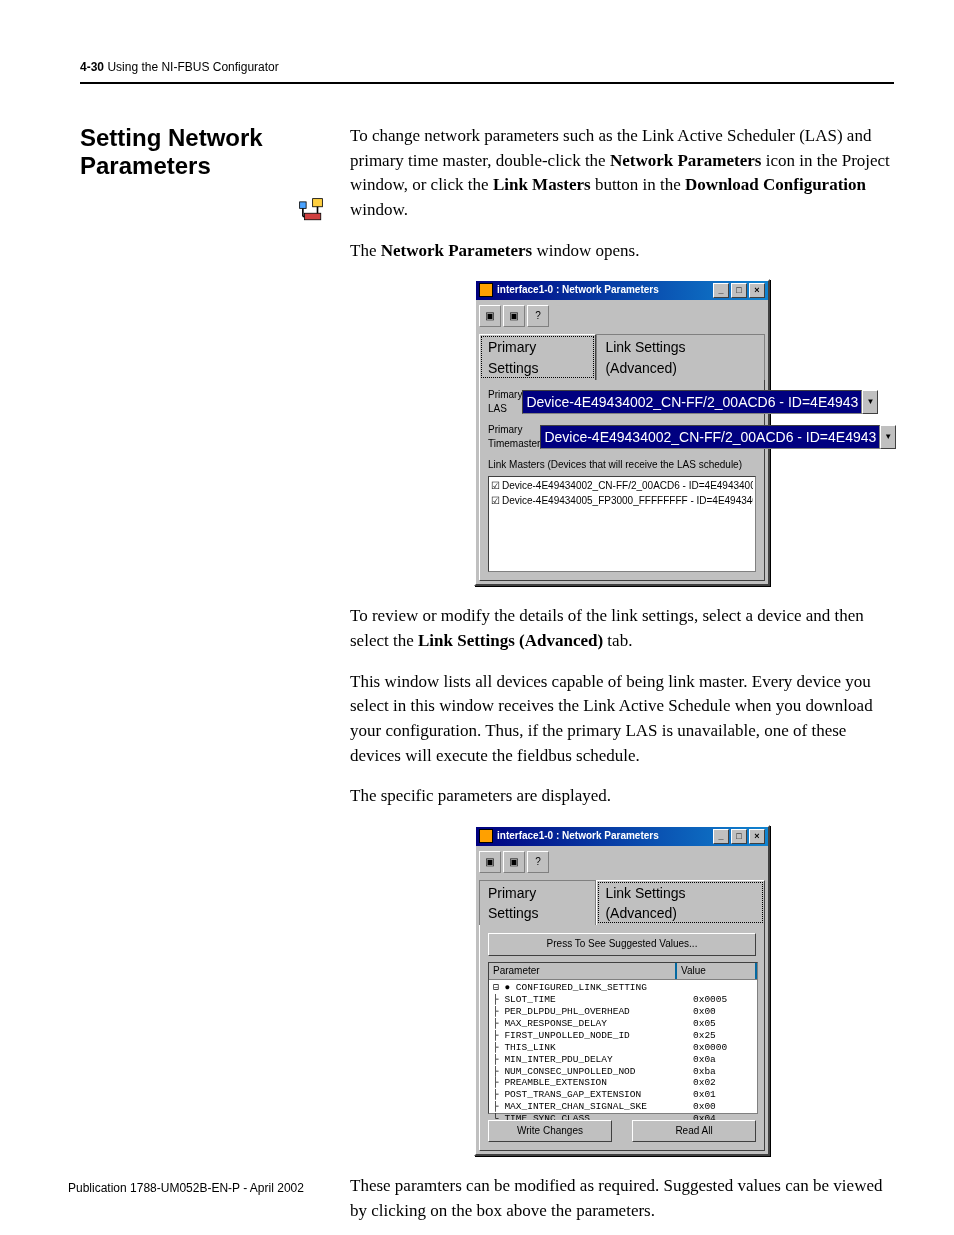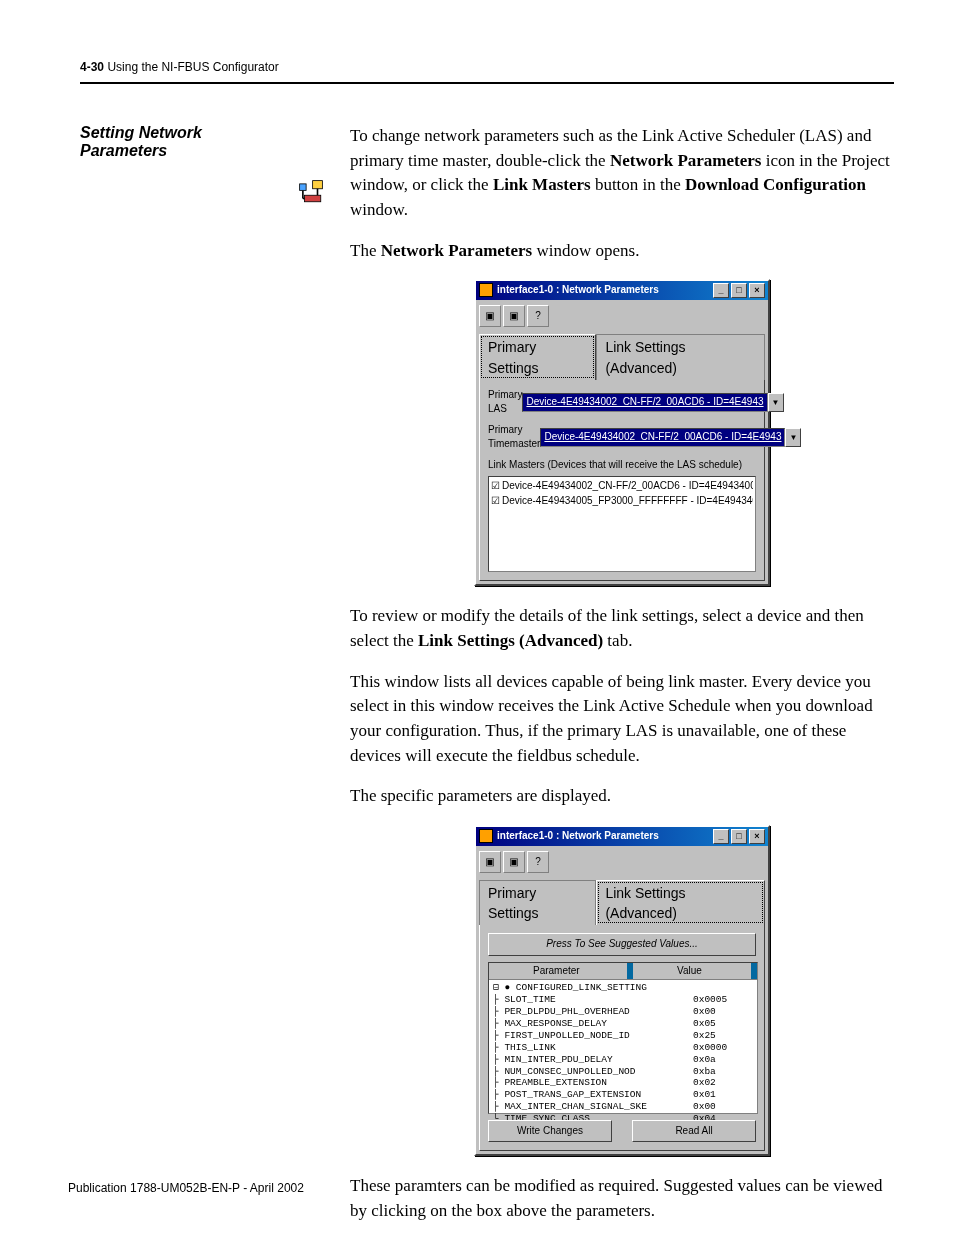--- a/index.html
+++ b/index.html
@@ -5,21 +5,21 @@
   @page { size: 954px 1235px; margin: 0; }
   html, body { margin: 0; padding: 0; background: #fff; color: #000; }
   body { width: 954px; height: 1235px; font-family: Georgia, "Times New Roman", serif; font-size: 16px; position: relative; }
 
   .page { padding: 60px 60px 40px 80px; box-sizing: border-box; height: 100%; position: relative; }
   .rule { border-top: 2px solid #000; margin: 8px 0 40px 0; }
   .hdr { font-family: Arial, Helvetica, sans-serif; font-size: 12px; }
   .hdr .pg { font-weight: bold; margin-right: 0; }
 
   .twocol { display: grid; grid-template-columns: 250px 1fr; column-gap: 20px; align-items: start; }
-  .secttitle { font-family: Arial, Helvetica, sans-serif; font-weight: bold; font-size: 16px; line-height: 1.15; font-style: italic; }
+  .secttitle { font-family: Arial, Helvetica, sans-serif; font-weight: bold; font-size: 24px; line-height: 1.15; }
   .bodytxt { font-size: 17px; line-height: 1.45; }
   .bodytxt p { margin: 0 0 16px 0; }
   .bold { font-weight: bold; }
 
   .iconcell { text-align: right; padding-right: 6px; padding-top: 18px; }
   .iconcell svg { width: 26px; height: 26px; }
 
   .screenshot-wrap { display: flex; justify-content: center; margin: 6px 0 18px 0; }
 
   
@@ -34,36 +34,36 @@
   .tabs { display: flex; margin-top: 2px; }
   .tab { padding: 2px 8px; border: 1px solid #808080; border-bottom: none; background: #c0c0c0; font-size: 14px; position: relative; top: 1px;}
   .tab.active { background: #c0c0c0; border-top: 1px solid #fff; border-left: 1px solid #fff; border-right: 1px solid #404040; z-index: 2;}
   .tab.active::after{content:"";position:absolute;left:0;right:0;bottom:-2px;height:2px;background:#c0c0c0;}
   .tab.dotted { outline: 1px dotted #000; outline-offset: -3px; }
   .tabbody { border: 1px solid #fff; border-right-color:#404040; border-bottom-color:#404040; padding: 8px; background:#c0c0c0; }
 
   .frow { display: flex; align-items: center; margin-bottom: 6px; }
   .flabel { width: 92px; font-size: 10px; }
   .fsel { flex: 1; display: flex; }
-  .selfield { flex:1; background: #000080; color: #fff; padding: 1px 3px; font-size: 10px; border: 1px solid #808080; border-top-color:#404040; border-left-color:#404040; white-space: nowrap; overflow:hidden;text-decoration:underline; }
+  .selfield { flex:1; background: #000080; color: #fff; padding: 1px 3px; font-size: 14px; border: 1px solid #808080; border-top-color:#404040; border-left-color:#404040; white-space: nowrap; overflow:hidden; }
   .selbtn { width: 14px; background:#c0c0c0; border:1px solid #fff; border-right-color:#404040;border-bottom-color:#404040; display:flex;align-items:center;justify-content:center; font-size:8px;}
   .grouplbl { font-size:10px; margin: 4px 0; }
   .listbox { background:#fff; border: 1px solid #808080; border-top-color:#404040; border-left-color:#404040; height: 90px; padding: 2px; font-size:10px; }
   .listbox div { white-space: nowrap; overflow:hidden; }
   .chk::before { content:"☑"; margin-right:2px; }
 
   .dlg2 { width: 292px; }
   .dlg1 { width: 292px; }
 
   .pushbtn { background:#c0c0c0; border:1px solid #fff; border-right-color:#404040; border-bottom-color:#404040; padding: 3px 6px; font-size:10px; text-align:center; }
-  .pushbtn.wide { width: 100%; box-sizing:border-box;font-style:italic; }
+  .pushbtn.wide { width: 100%; box-sizing:border-box; }
 
   .paramtbl { background:#fff; border:1px solid #808080; border-top-color:#404040; border-left-color:#404040; font-size:10px; width:100%; height:150px;}
   .paramhdr { display:flex; background:#c0c0c0; border-bottom:1px solid #808080;}
-  .paramhdr div { padding:1px 4px; border-right:6px solid #0369a1;margin-left:40px;}
+  .paramhdr div { padding:1px 4px; border-right:2px solid #0369a1;}
   .paramhdr .c1{flex:1;} .paramhdr .c2{width:70px;}
   .paramrows { padding:2px 4px; font-family: "Courier New", monospace; font-size:9.5px; line-height:1.25;}
   .paramrows .row{display:flex;}
   .paramrows .row .n{flex:1; white-space:nowrap; overflow:hidden;}
   .paramrows .row .v{width:60px;}
   .tree-pre{color:#000;}
   .btnrow{display:flex; gap:20px; margin-top:6px;}
   .btnrow .pushbtn{flex:1;}
 
   .footer { position: absolute; left: 68px; bottom: 40px; font-family: Arial, Helvetica, sans-serif; font-size: 12px; }

